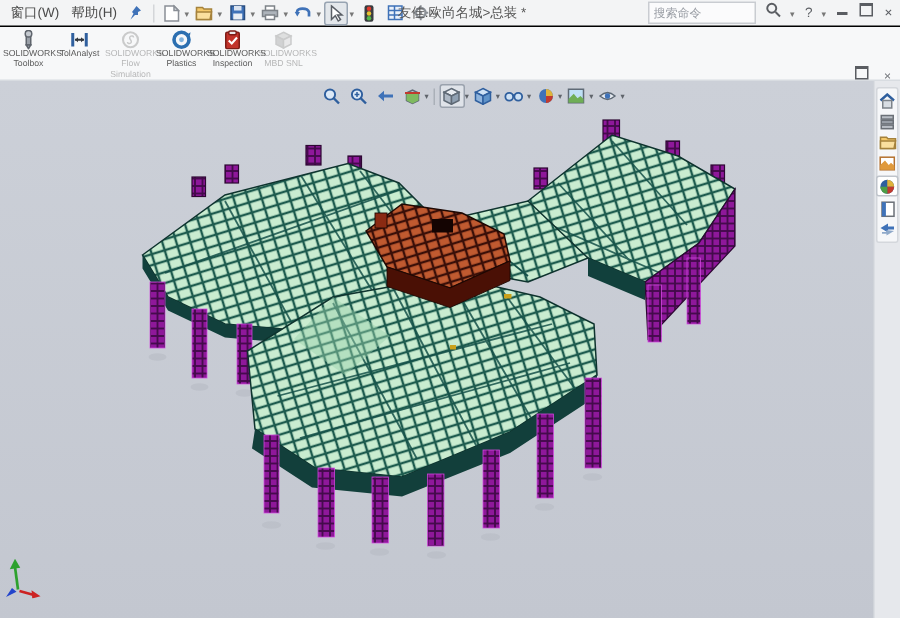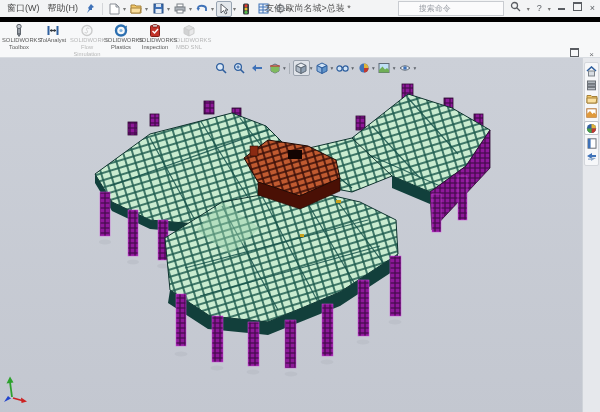--- a/index.html
+++ b/index.html
@@ -1,28 +1,28 @@
 <!DOCTYPE html>
 <html><head>
 <meta charset="utf-8">
 <style>
   html,body{margin:0;padding:0;}
   body{width:600px;height:412px;overflow:hidden;font-family:"Liberation Sans",sans-serif;background:#f1f2f3;position:relative;}
   
-  .titlebar{height:17px;background:#f3f4f5;border-bottom:5px solid #000000;display:flex;align-items:center;padding:0 3px;position:relative;font-size:9px;color:#4a4a4a;}
+  .titlebar{height:17px;background:#f3f4f5;border-bottom:1px solid #000000;display:flex;align-items:center;padding:0 3px;position:relative;font-size:9px;color:#4a4a4a;}
   .menu-item{padding:0 4px;white-space:nowrap;cursor:default;}
   .pin{width:11px;height:11px;margin:0 3px;}
   .tb-sep{width:1px;height:12px;background:#d4d6d9;margin:0 3px;}
   .qa{display:flex;align-items:center;gap:1px;}
   .qa-btn{width:14px;height:14px;display:flex;align-items:center;justify-content:center;border:1px solid transparent;border-radius:2px;}
   .qa-btn.pressed{background:#e3e7eb;border-color:#98a4b2;}
   .qa-caret{font-size:6px;color:#777;margin:0 1px 0 0;}
   .win-title{position:absolute;left:150px;right:134px;text-align:center;font-size:9px;color:#555;pointer-events:none;white-space:nowrap;overflow:hidden;}
   .tb-right{margin-left:auto;display:flex;align-items:center;gap:4px;}
-  .search-box{width:64px;height:13px;border:1px solid #c9ccd1;background:#fbfbfc;font-size:8px;padding:0 20px;color:#333;}
+  .search-box{width:64px;height:13px;border:1px solid #c9ccd1;background:#fbfbfc;font-size:8px;padding:0 3px;color:#333;}
   .search-box::placeholder{color:#9a9ea5;}
   .glyph-btn{font-size:9px;color:#5a5d62;padding:0 2px;line-height:13px;}
   .mini-restore{width:7px;height:6px;border:1px solid #5a5d62;border-top-width:2px;display:inline-block;}
   .mini-min{width:7px;height:2px;background:#5a5d62;display:inline-block;margin-bottom:1px;}
   
   .cmdrow{height:34px;background:#f7f8f9;border-bottom:1px solid #d8dce1;display:flex;align-items:flex-start;padding:1px 2px 0 2px;position:relative;}
   .addin-tab{width:34px;text-align:center;font-size:5.8px;line-height:1.2;color:#5a5a5a;cursor:default;}
   .addin-tab .ticon{width:14px;height:13px;margin:1px auto 0 auto;display:block;}
   .addin-tab.disabled{opacity:.42;filter:grayscale(1);}
   .docctrl{position:absolute;right:4px;bottom:-4px;display:flex;gap:6px;align-items:center;z-index:30;}

